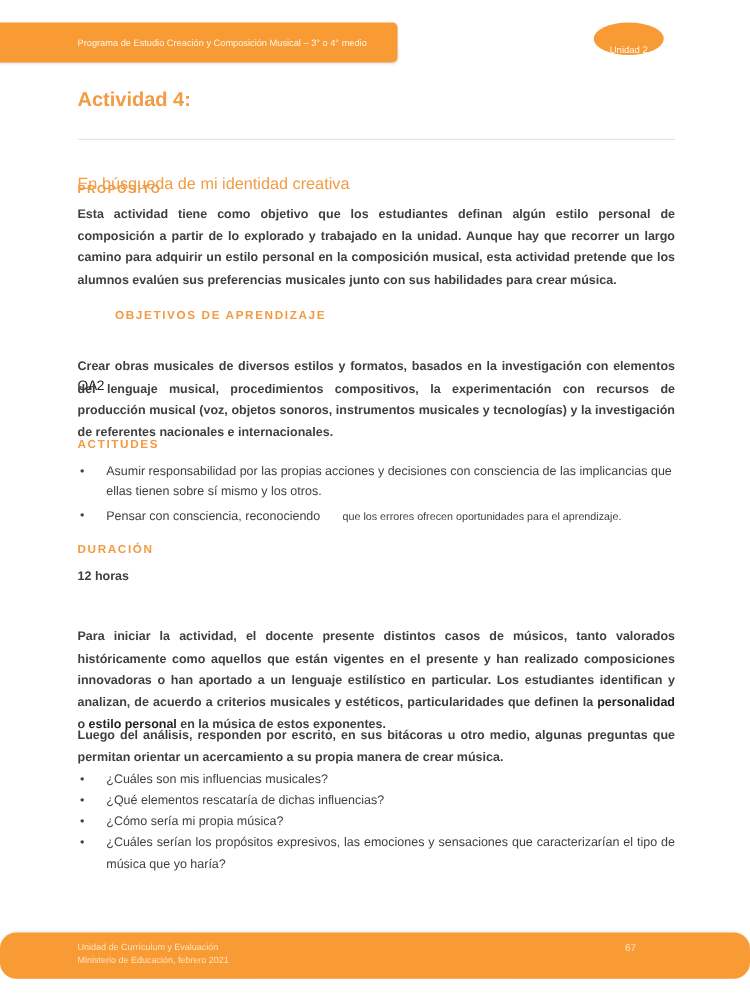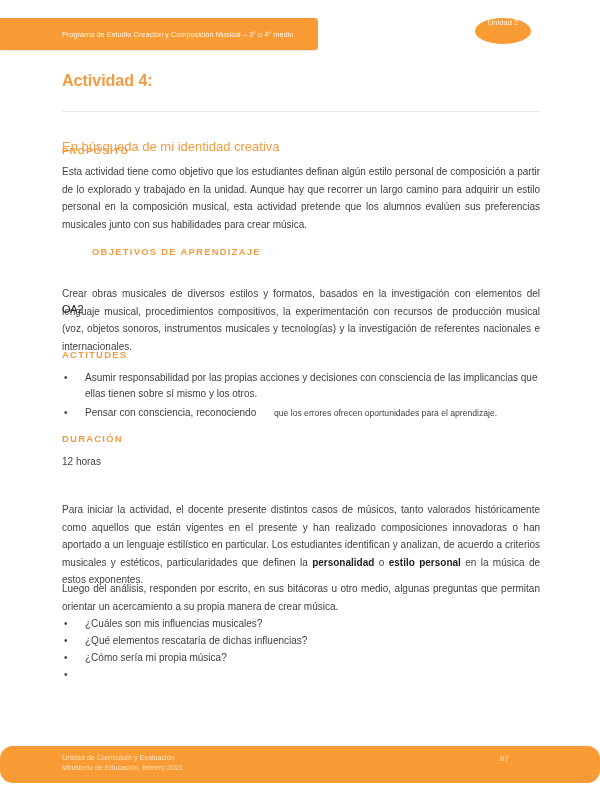--- a/index.html
+++ b/index.html
@@ -25,21 +25,21 @@
     .header-title {
       color: #fff5e8;
       font-size: 7.4px;
       white-space: nowrap;
     }
     .unit-badge {
       position: absolute; left: 475px; top: 18px;
       width: 56px; height: 26px;
       background: #f99b35;
       border-radius: 50%;
-      display: flex; align-items: flex-start; justify-content: center;
+      display: flex; align-items: flex-end; justify-content: center;
       color: #fff5e8; font-size: 7.6px;
     }
 
     
     .activity-title {
       position: absolute; left: 62px; top: 72px;
       color: #f29b43; font-size: 16px; font-weight: bold;
     }
     .activity-subtitle {
       position: absolute; left: 62px; top: 91px;
@@ -55,20 +55,21 @@
       position: absolute; left: 62px;
       color: #f29b43;
       font-size: 9.4px; font-weight: bold;
       letter-spacing: 1.3px;
     }
     .para {
       position: absolute; left: 62px; width: 478px;
       font-size: 10px; line-height: 17.6px;
       color: #3f3f3f;
       text-align: justify;
+      font-weight: bold;
     }
     .para.left { text-align: left; }
     .oa-label {
       position: absolute; left: 62px; top: 267px;
       font-size: 11px; color: #222;
       letter-spacing: -0.2px;
       margin-top: 36px;
     }
     .bullets {
       position: absolute; left: 62px; width: 478px;
@@ -157,20 +158,21 @@
     <li>
       <span class="dot">•</span>
       <span>¿Qué elementos rescataría de dichas influencias?</span>
     </li>
     <li>
       <span class="dot">•</span>
       <span>¿Cómo sería mi propia música?</span>
     </li>
     <li style="text-align:justify;">
       <span class="dot">•</span>
+      <span>¿Cuáles serían los propósitos expresivos, las emociones y sensaciones que caracterizarían el tipo de música que yo haría?</span>
     </li>
   </ul>
 
   <div class="footer-bar">
     <div class="footer-line1">Unidad de Currículum y Evaluación</div>
     <div class="footer-line2">Ministerio de Educación, febrero 2021</div>
     <div class="page-number">67</div>
   </div>
 
 </div>

